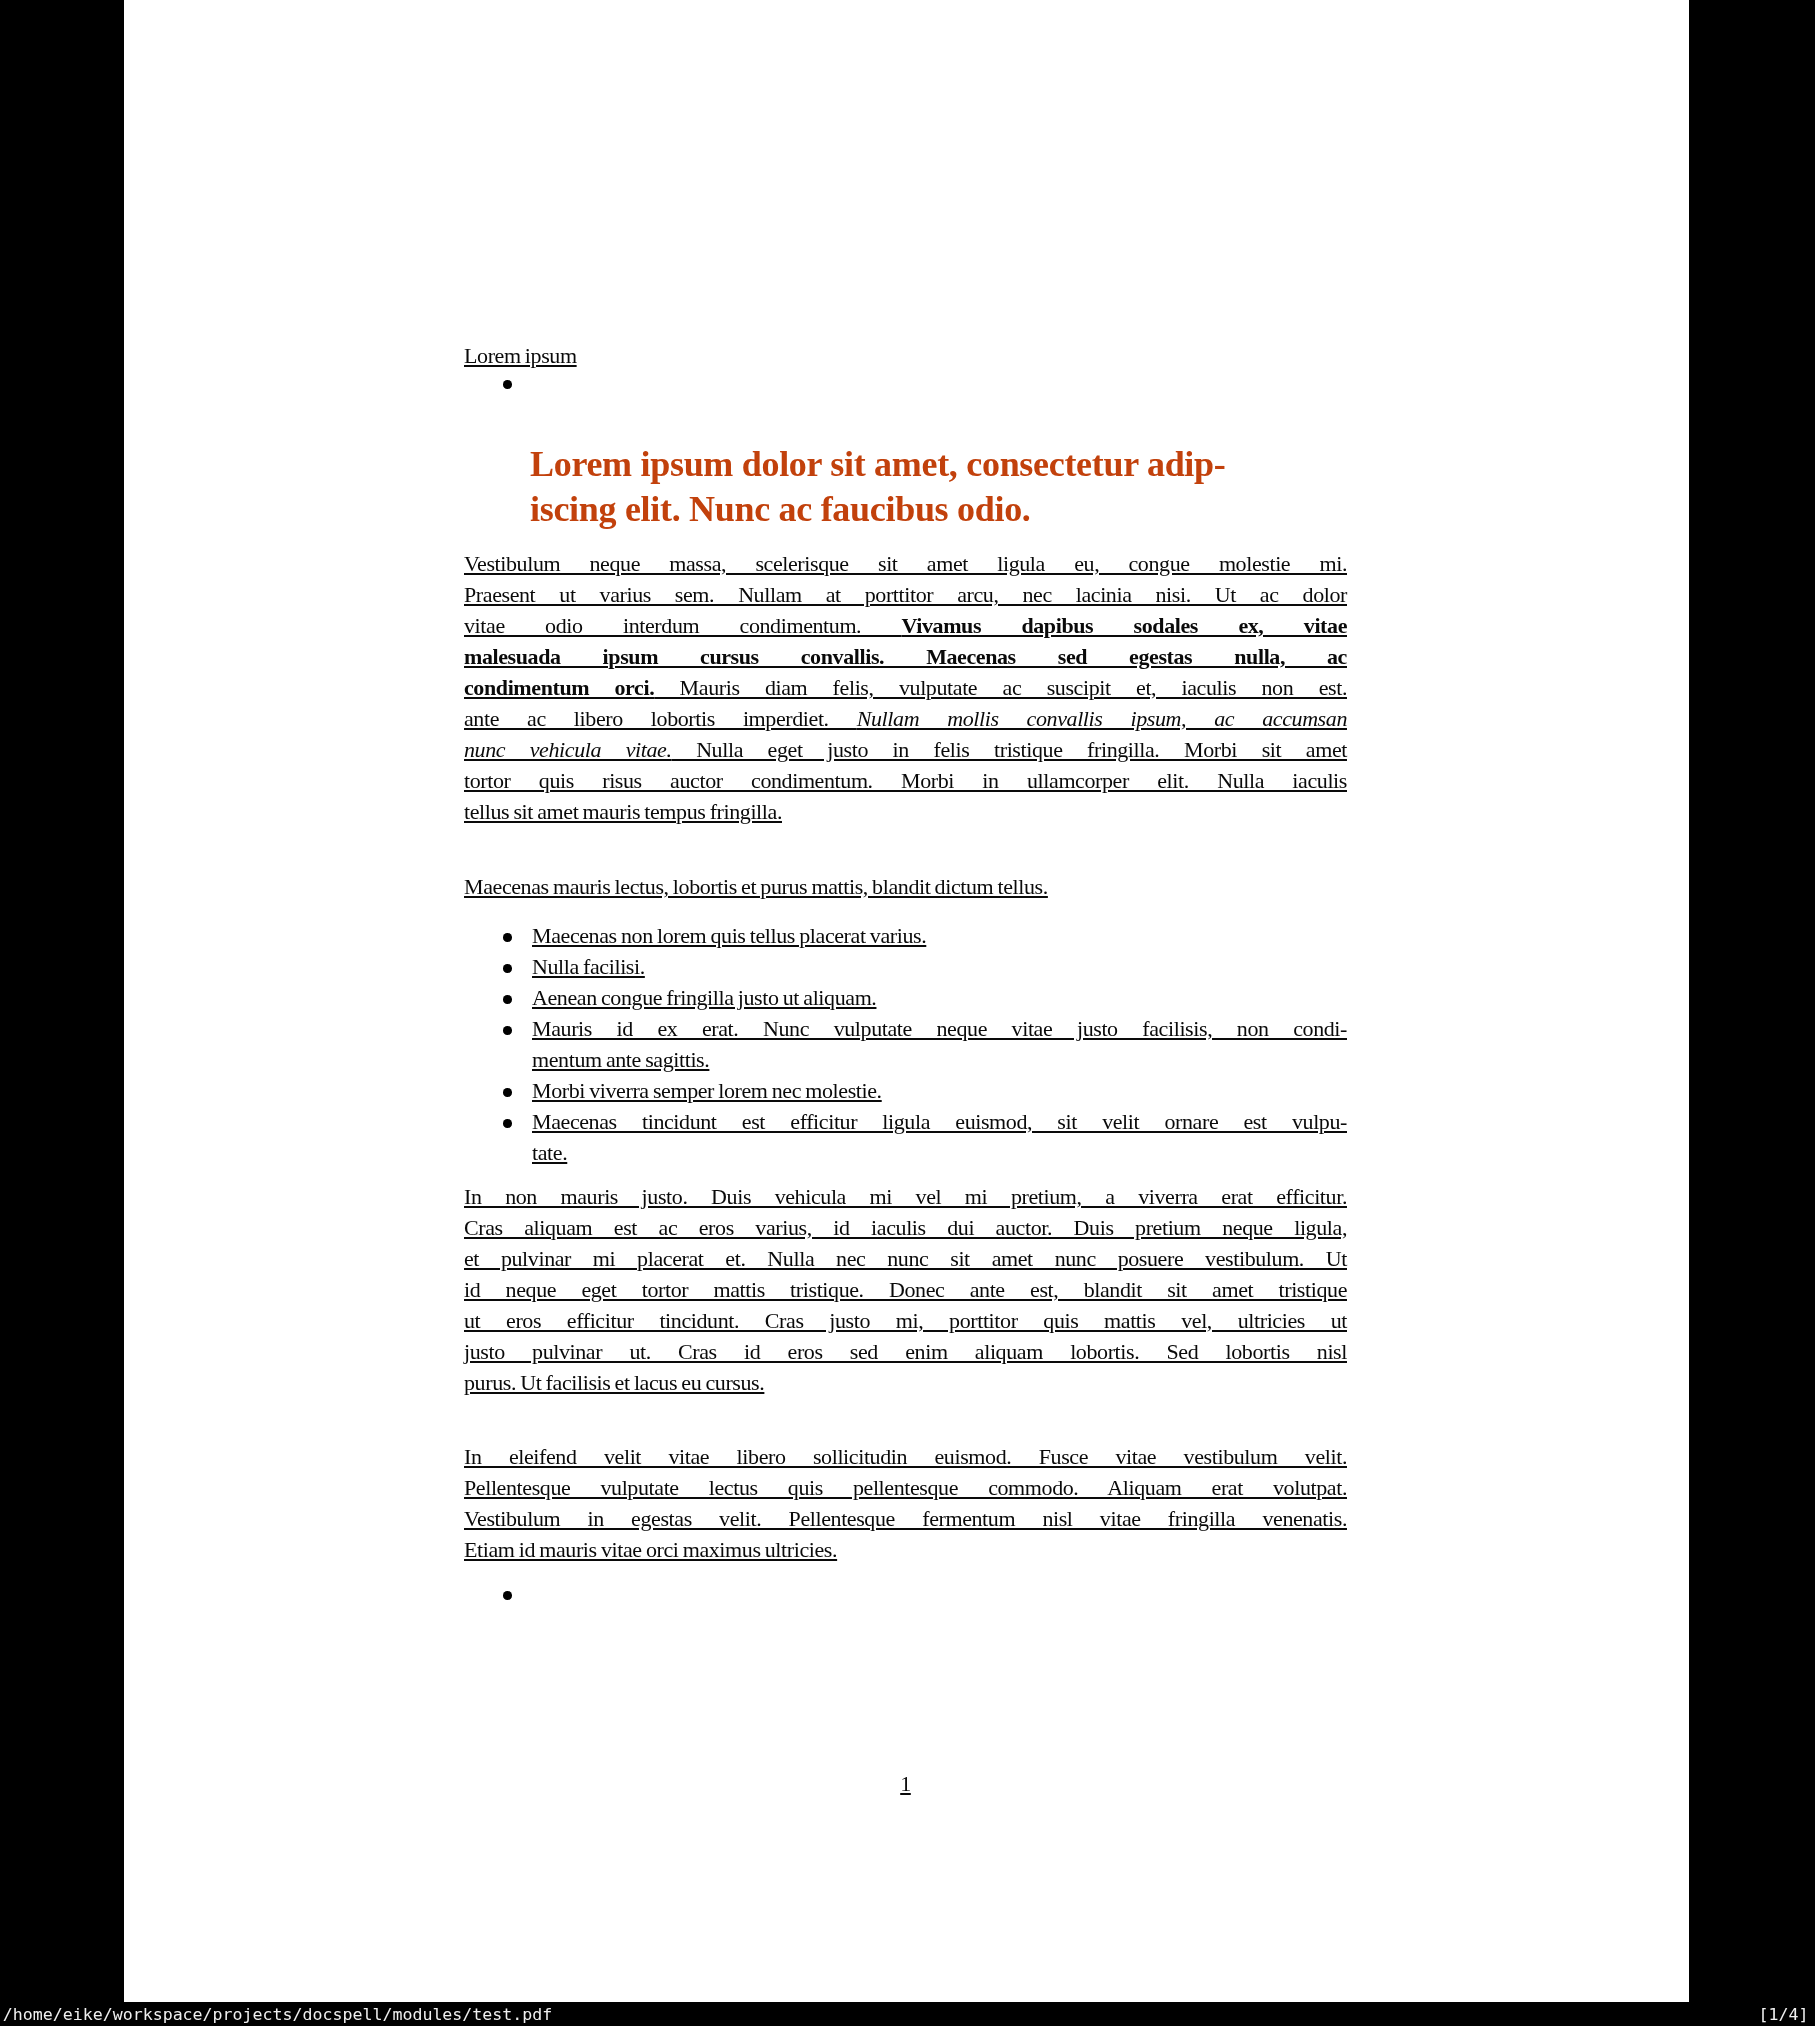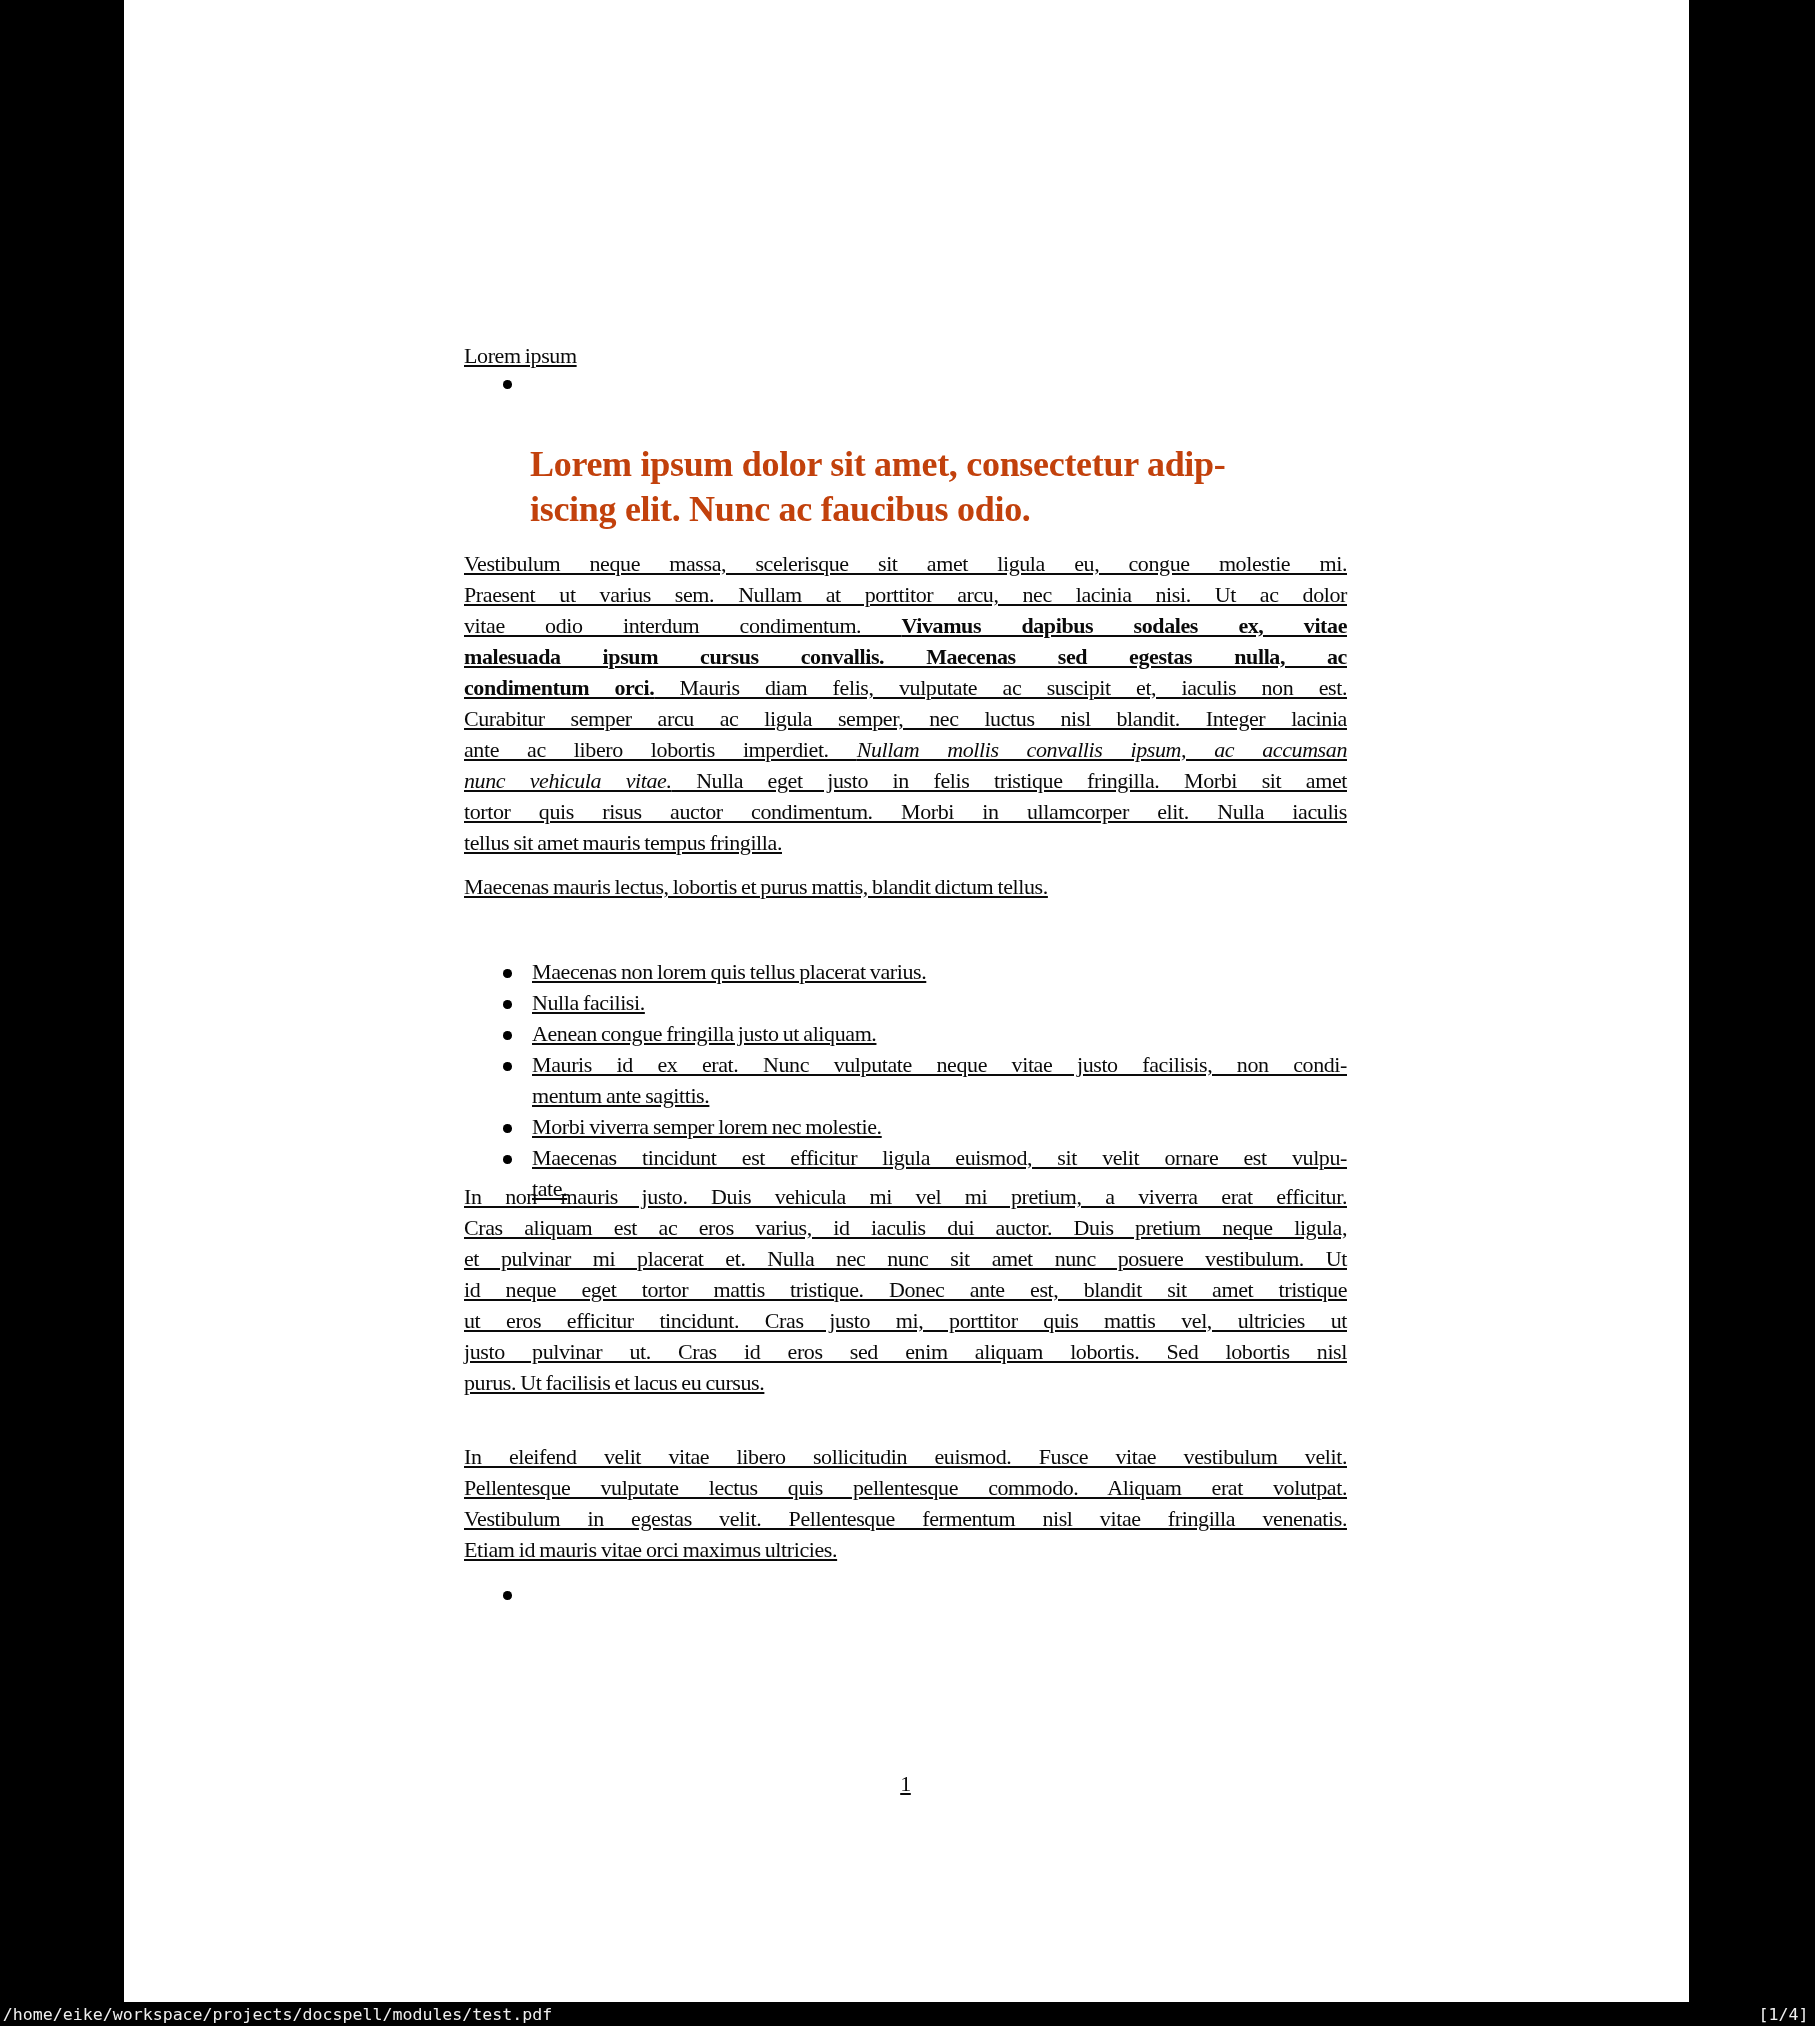--- a/index.html
+++ b/index.html
@@ -19,21 +19,21 @@
   .pline{text-align:justify;text-align-last:justify;}
   .pline.last{text-align-last:left;}
   .label-blk{top:340px;}
   .heading{
     position:absolute;left:406px;top:442px;
     font-size:36px;line-height:45px;font-weight:bold;
     letter-spacing:-0.3px;white-space:nowrap;color:#c2410c;
   }
   .p1{top:548px;}
   .pintro{top:871px;}
-  .list{top:920px;margin-top:36px;}
+  .list{top:920px;}
   .p2{top:1181px;}
   .p3{top:1441px;}
   .dot{
     position:absolute;width:8.5px;height:8.5px;border-radius:50%;
     background:#000;left:379px;
   }
   .dot.d1{top:380px;}
   .dot.d2{top:1591px;}
   .item{position:relative;}
   .item .idot{
@@ -65,21 +65,20 @@
     <div>Lorem ipsum dolor sit amet, consectetur adip-</div>
     <div>iscing elit.  Nunc ac faucibus odio.</div>
   </div>
 
   <div class="blk p1">
       <div class="pline">Vestibulum neque massa, scelerisque sit amet ligula eu, congue molestie mi.</div>
       <div class="pline">Praesent ut varius sem. Nullam at porttitor arcu, nec lacinia nisi. Ut ac dolor</div>
       <div class="pline">vitae odio interdum condimentum. <b>Vivamus dapibus sodales ex, vitae</b></div>
       <div class="pline"><b>malesuada ipsum cursus convallis. Maecenas sed egestas nulla, ac</b></div>
       <div class="pline"><b>condimentum orci.</b> Mauris diam felis, vulputate ac suscipit et, iaculis non est.</div>
-      <div class="pline">Curabitur semper arcu ac ligula semper, nec luctus nisl blandit. Integer lacinia</div>
       <div class="pline">ante ac libero lobortis imperdiet. <i>Nullam mollis convallis ipsum, ac accumsan</i></div>
       <div class="pline"><i>nunc vehicula vitae.</i> Nulla eget justo in felis tristique fringilla. Morbi sit amet</div>
       <div class="pline">tortor quis risus auctor condimentum. Morbi in ullamcorper elit. Nulla iaculis</div>
       <div class="pline last">tellus sit amet mauris tempus fringilla.</div>
     </div>
 
   <div class="blk pintro">
     <div class="pline last">Maecenas mauris lectus, lobortis et purus mattis, blandit dictum tellus.</div>
   </div>
 

